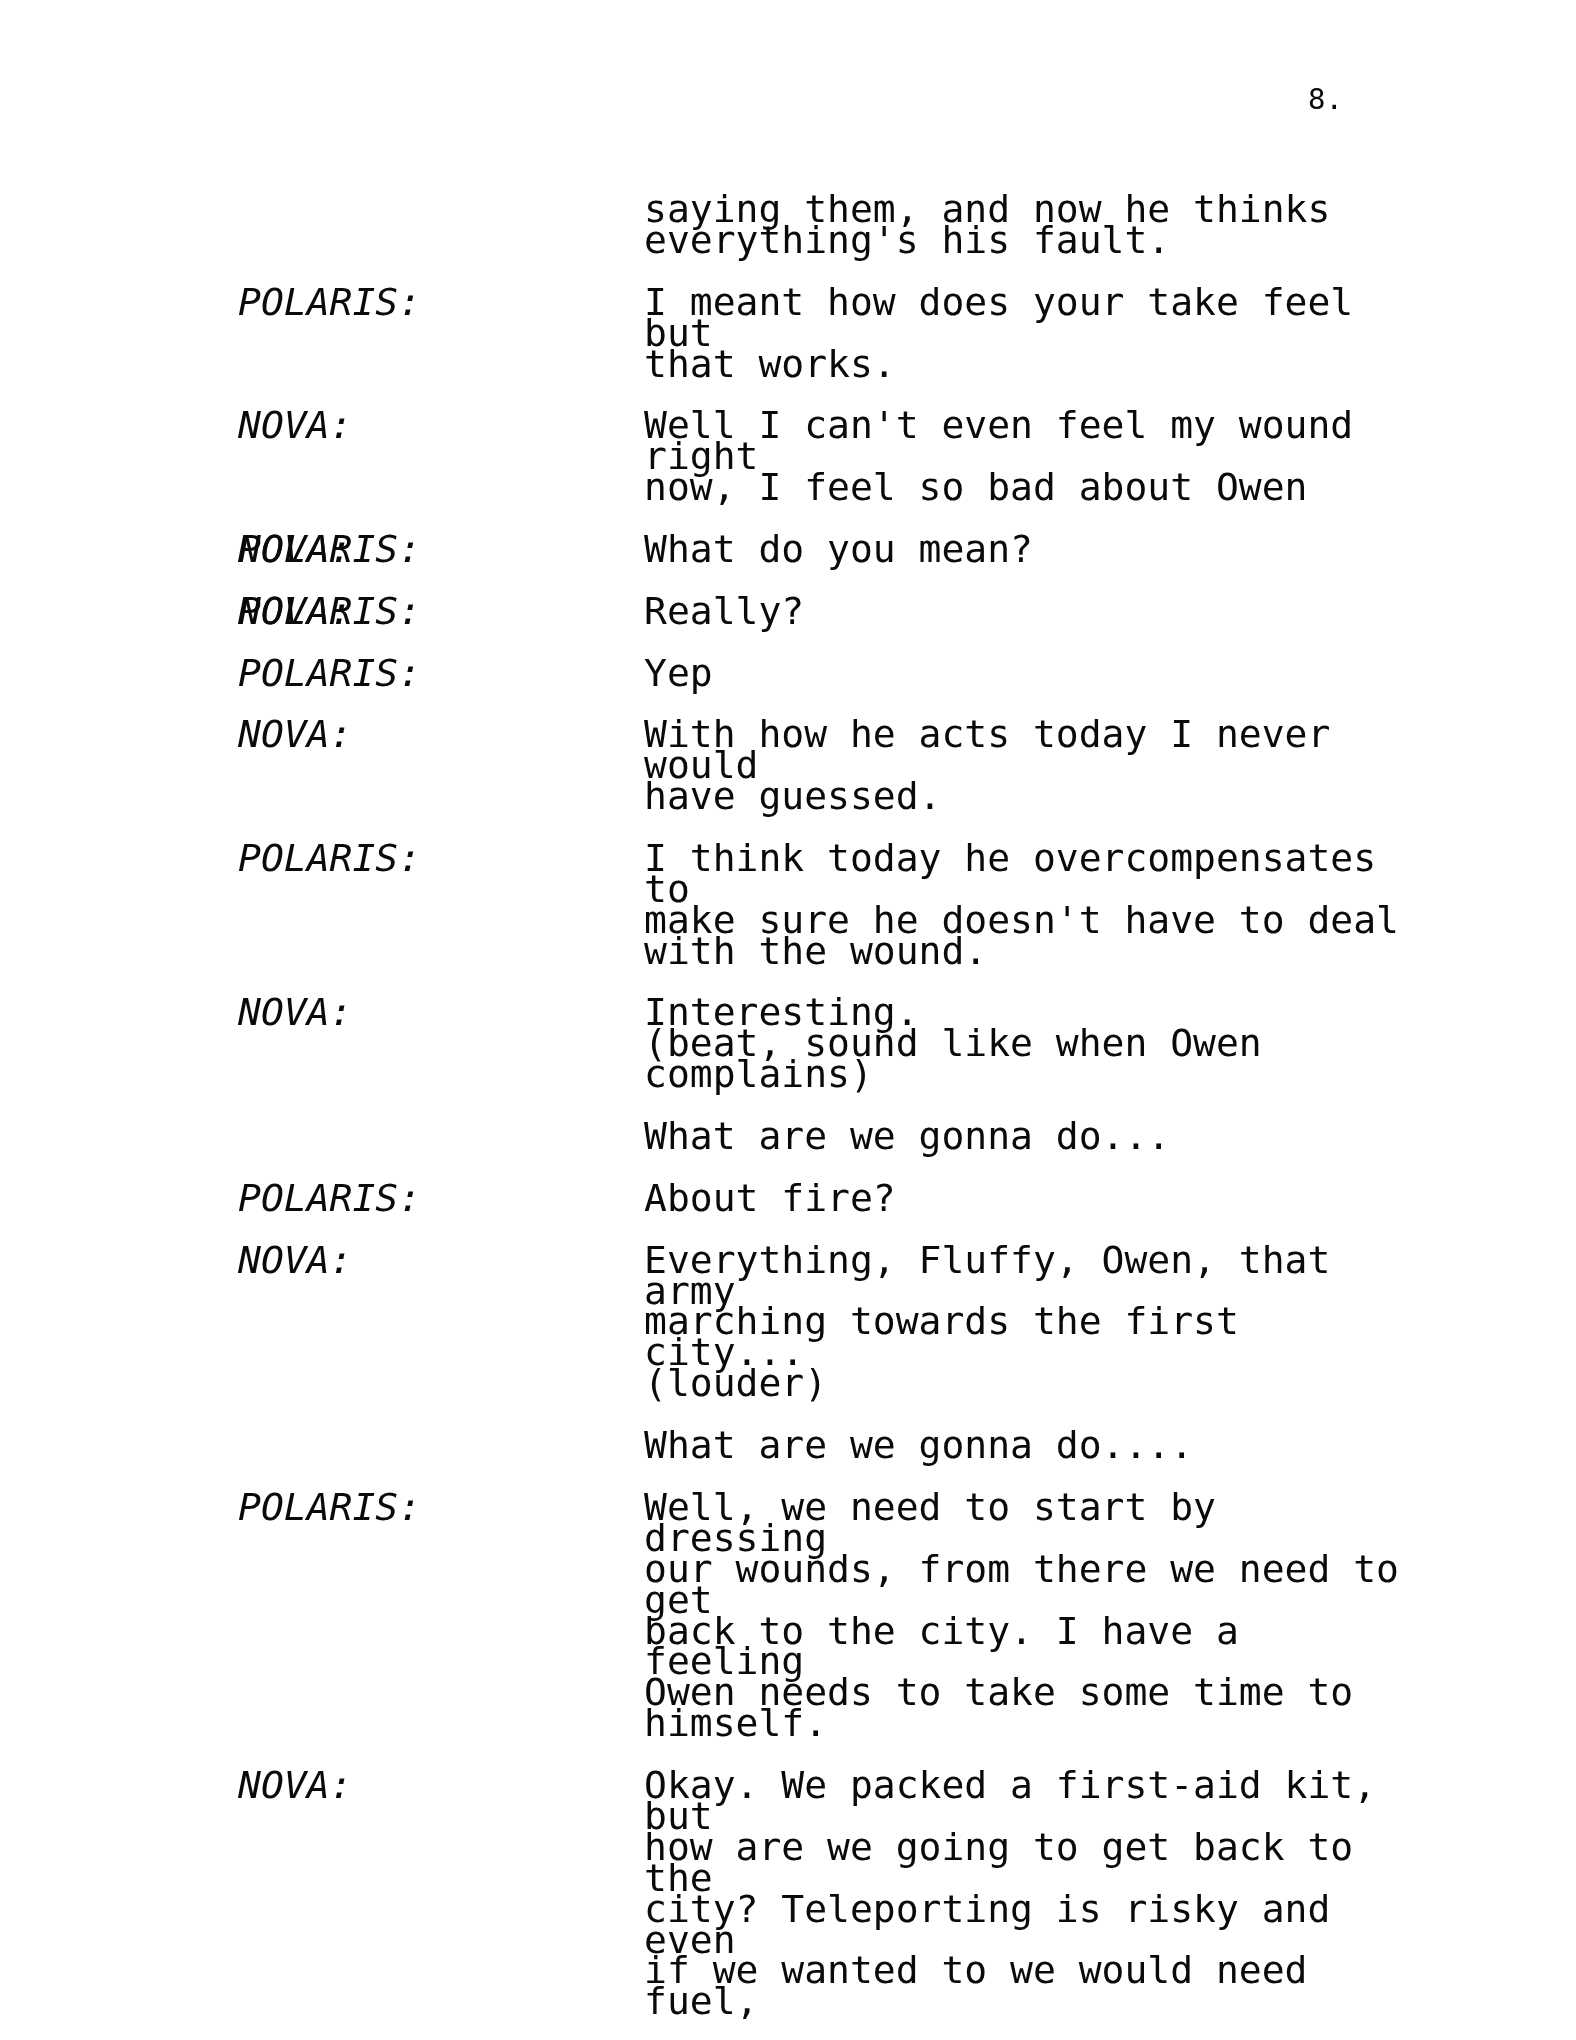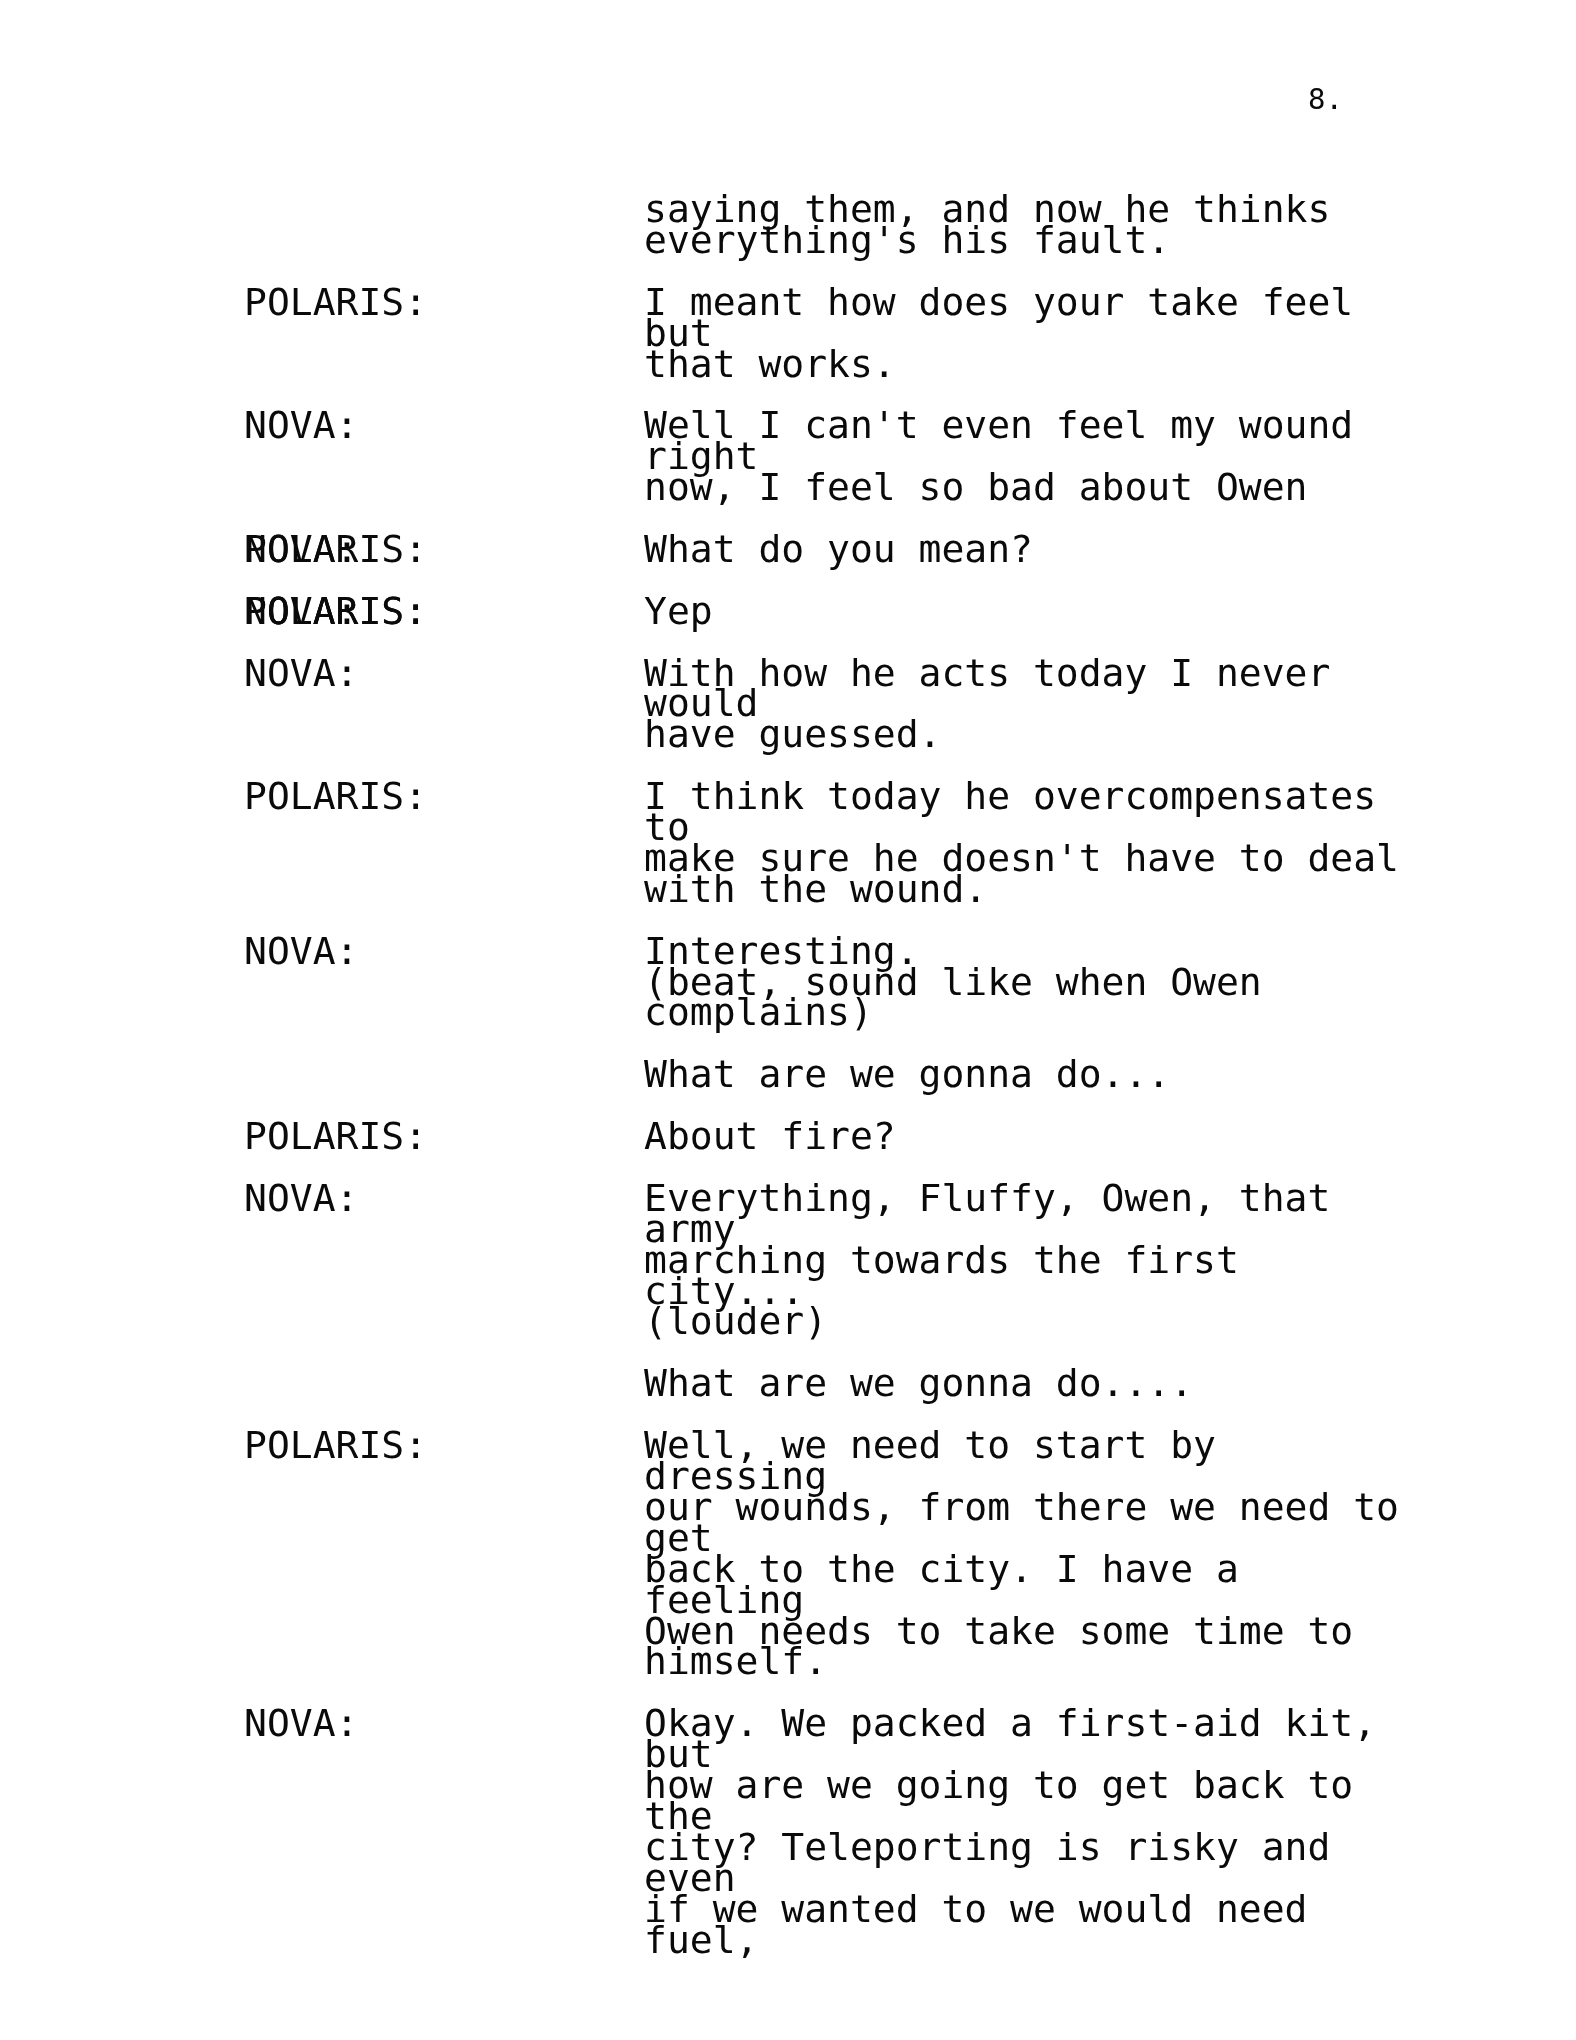--- a/index.html
+++ b/index.html
@@ -32,23 +32,24 @@
     width: 1190px;
     font-size: 38px;
     line-height: 30.9px;
   }
   .block {
     position: relative;
     margin: 0 0 30.9px 0;
   }
   .speaker {
     position: absolute;
-    left: 14px;
+    left: 8px;
     top: 0;
     white-space: pre;
+    font-style: italic;
   }
   .dialogue {
     margin-left: 414px;
     width: 760px;
     white-space: pre-line;
   }
 </style>
 </head>
 <body>
 
@@ -84,20 +85,21 @@
       <span class="speaker">NOVA:</span>
       <div class="dialogue">What do you mean?</div>
     </div>
 
     <div class="block">
       <span class="speaker">POLARIS:</span>
     </div>
 
     <div class="block">
       <span class="speaker">NOVA:</span>
+      <div class="dialogue">Really?</div>
     </div>
 
     <div class="block">
       <span class="speaker">POLARIS:</span>
       <div class="dialogue">Yep</div>
     </div>
 
     <div class="block">
       <span class="speaker">NOVA:</span>
       <div class="dialogue">With how he acts today I never would

